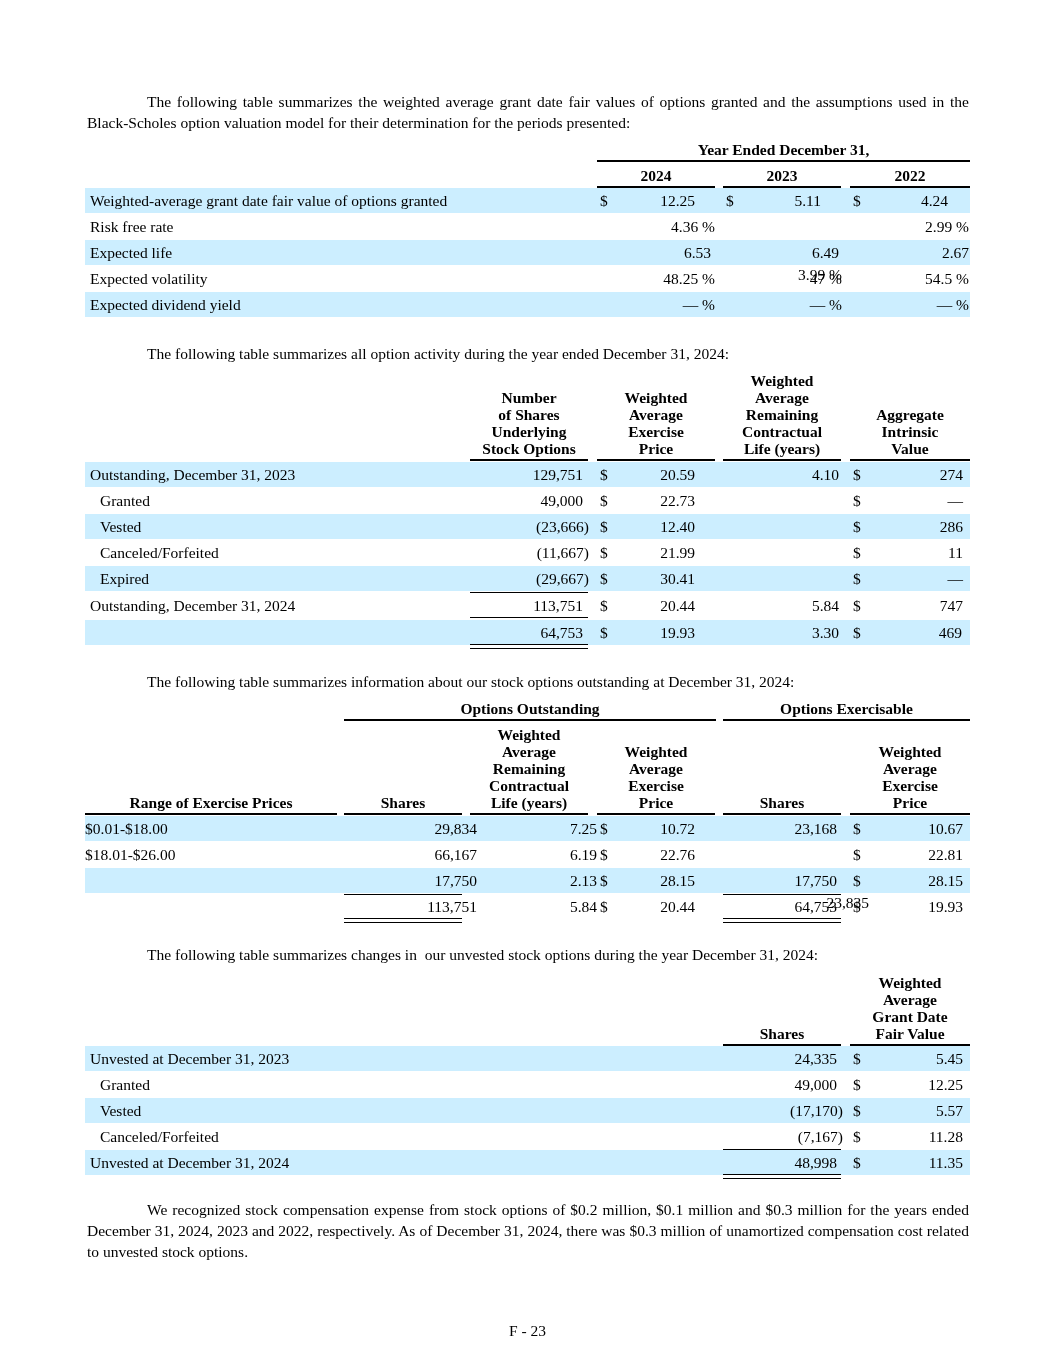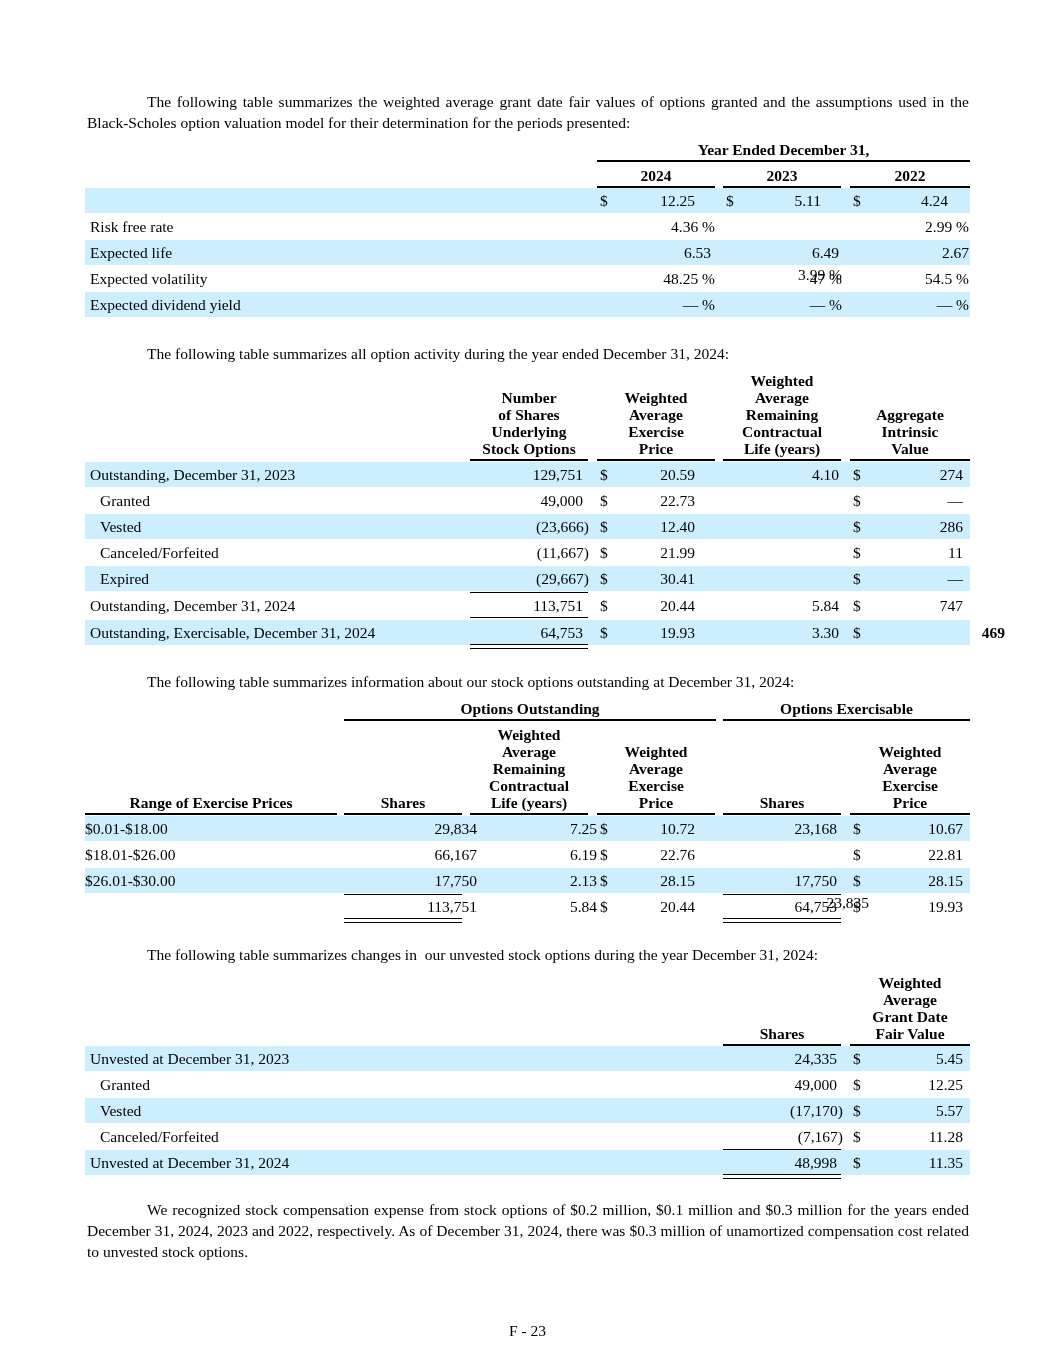--- a/index.html
+++ b/index.html
@@ -26,20 +26,21 @@
   <div class="hdr" style="left:597px; width:373px; top:141px;">Year Ended December 31,</div>
   <div class="hline" style="left:597px; width:373px; top:160px;"></div>
   <div class="hdr" style="left:597px; width:118px; top:167px;">2024</div>
   <div class="hdr" style="left:723px; width:118px; top:167px;">2023</div>
   <div class="hdr" style="left:850px; width:120px; top:167px;">2022</div>
   <div class="hline" style="left:597px; width:118px; top:186px;"></div>
   <div class="hline" style="left:723px; width:118px; top:186px;"></div>
   <div class="hline" style="left:850px; width:120px; top:186px;"></div>
 
   <div class="row shade" style="top:188px;">
+    <span class="cell" style="left:5px;">Weighted-average grant date fair value of options granted</span>
     <span class="cell" style="left:515px;">$</span>
     <span class="cell r" style="left:540px; width:70px;">12.25</span>
     <span class="cell" style="left:641px;">$</span>
     <span class="cell r" style="left:660px; width:76px;">5.11</span>
     <span class="cell" style="left:768px;">$</span>
     <span class="cell r" style="left:790px; width:73px;">4.24</span>
   </div>
   <div class="row" style="top:214px;">
     <span class="cell" style="left:5px;">Risk free rate</span>
     <span class="cell r" style="left:540px; width:90px;">4.36 %</span>
@@ -144,27 +145,26 @@
     <span class="cell" style="left:5px;">Outstanding, December 31, 2024</span>
     <span class="cell r" style="left:400px; width:98px;">113,751</span>
     <span class="cell" style="left:515px;">$</span>
     <span class="cell r" style="left:540px; width:70px;">20.44</span>
     <span class="cell r" style="left:660px; width:94px;">5.84</span>
     <span class="cell" style="left:768px;">$</span>
     <span class="cell r" style="left:790px; width:88px;">747</span>
   </div>
   <div class="dline" style="left:470px; width:118px; top:617px;"></div>
   <div class="row shade" style="top:620px;">
-    <span class="cell" style="left:5px;">Outstanding, Exercisable, December 31, 2024</span>
     <span class="cell r" style="left:400px; width:98px;">64,753</span>
     <span class="cell" style="left:515px;">$</span>
     <span class="cell r" style="left:540px; width:70px;">19.93</span>
     <span class="cell r" style="left:660px; width:94px;">3.30</span>
     <span class="cell" style="left:768px;">$</span>
-    <span class="cell r" style="left:832px; width:88px;font-weight:bold;">469</span>
+    <span class="cell r" style="left:789px; width:88px;">469</span>
   </div>
   <div class="dline" style="left:470px; width:118px; top:644px;"></div>
 </div>
 
 <div class="para" style="top:671px;"><span class="indent"></span><span>The following table summarizes information about our stock options outstanding at December 31, 2024:</span></div>
 
 <div>
   <div class="hdr" style="left:344px; width:372px; top:700px;">Options Outstanding</div>
   <div class="hdr" style="left:723px; width:247px; top:700px;">Options Exercisable</div>
   <div class="hline" style="left:344px; width:372px; top:719px;"></div>
@@ -213,21 +213,20 @@
     <span class="cell c" style="left:0px; width:252px;">$18.01-$26.00</span>
     <span class="cell r" style="left:300px; width:92px;">66,167</span>
     <span class="cell r" style="left:420px; width:92px;">6.19</span>
     <span class="cell" style="left:515px;">$</span>
     <span class="cell r" style="left:540px; width:70px;">22.76</span>
     <span class="cell r" style="left:692px; width:92px;margin-top:48px;">23,835</span>
     <span class="cell" style="left:768px;">$</span>
     <span class="cell r" style="left:790px; width:88px;">22.81</span>
   </div>
   <div class="row shade" style="top:868px;">
-    <span class="cell c" style="left:0px; width:252px;">$26.01-$30.00</span>
     <span class="cell r" style="left:300px; width:92px;">17,750</span>
     <span class="cell r" style="left:420px; width:92px;">2.13</span>
     <span class="cell" style="left:515px;">$</span>
     <span class="cell r" style="left:540px; width:70px;">28.15</span>
     <span class="cell r" style="left:660px; width:92px;">17,750</span>
     <span class="cell" style="left:768px;">$</span>
     <span class="cell r" style="left:790px; width:88px;">28.15</span>
   </div>
   <div class="uline" style="left:344px; width:118px; top:894px;"></div>
   <div class="uline" style="left:723px; width:118px; top:894px;"></div>

